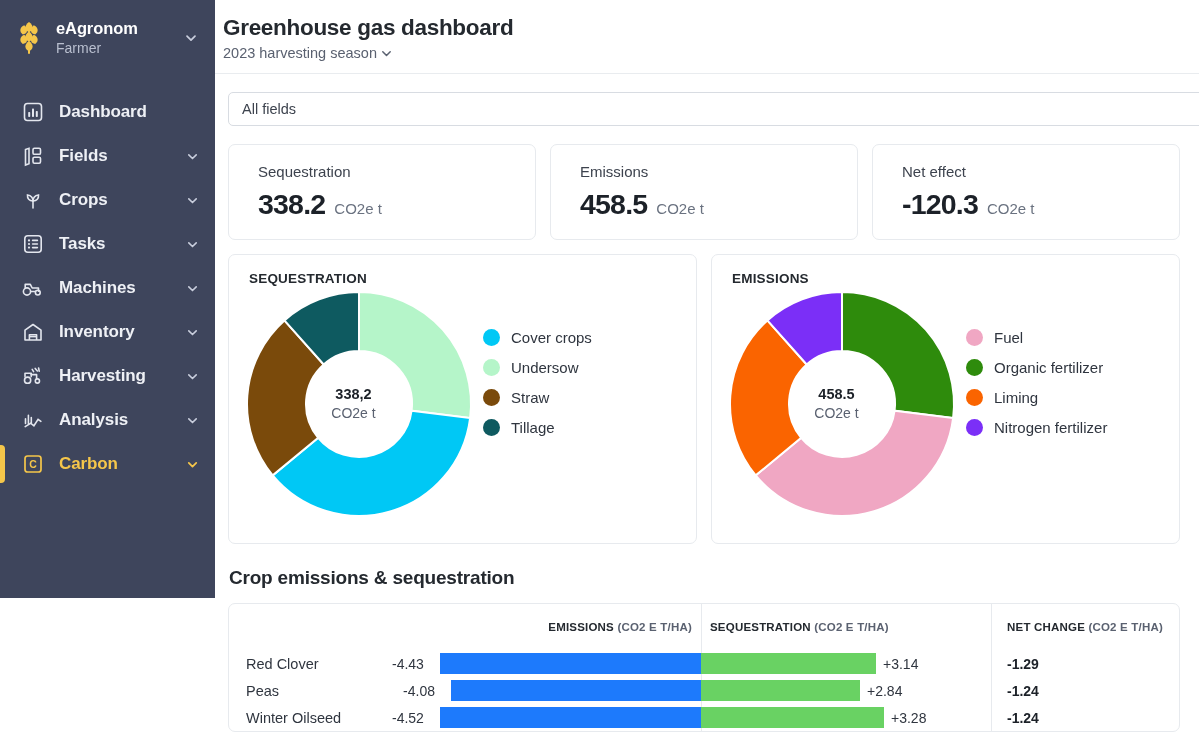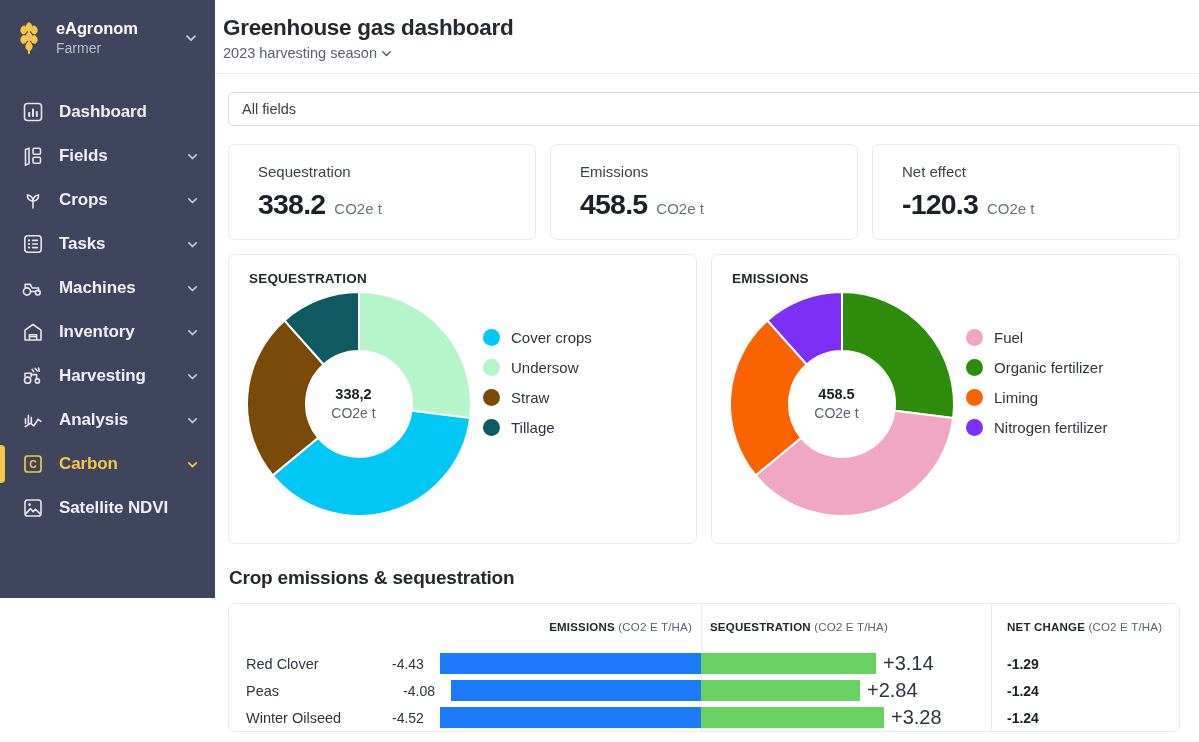--- a/index.html
+++ b/index.html
@@ -102,31 +102,31 @@
   .tbl col.c-emis { width:309px; }
   .tbl col.c-seq  { width:290px; }
   .tbl col.c-net  { width:188px; }
   .tbl thead th {
     height:46px; vertical-align:middle; font-size:11.5px; font-weight:700;
     color:#24292f; letter-spacing:.2px; padding:0; text-align:left;
   }
   .tbl thead th.th-emis { text-align:right; padding-right:9px; }
   .tbl thead th.th-seq  { padding-left:9px; }
   .tbl thead th.th-net  { padding-left:16px; }
-  .th-unit { font-weight:400; color:#5a6170; }
+  .th-unit { font-weight:700; color:#5a6170; }
   .tbl td { height:27px; padding:0; vertical-align:middle; font-size:14.5px; color:#2f353f; }
   .tbl td.td-name { padding-left:17px; }
   .tbl td.td-net { padding-left:16px; font-weight:700; color:#1c2128; font-size:14px; }
   .bar-cell { padding:0; position:relative; }
   .bar-emis { display:flex; align-items:center; justify-content:flex-end; gap:16px; }
   .bar-emis .blabel { font-size:14px; color:#2f353f; }
   .bar-emis .bfill { height:21px; background:#1d7afc; }
   .bar-seq { display:flex; align-items:center; gap:7px; }
   .bar-seq .bfill { height:21px; background:#69d263; }
-  .bar-seq .blabel { font-size:20px; color:#2f353f; }
+  .bar-seq .blabel { font-size:14px; color:#2f353f; }
   .vdiv { position:absolute; top:0; bottom:0; width:1px; background:#e7eaee; }
 </style>
 </head>
 <body>
 
 <div class="app">
 
   <aside class="sidebar">
 
     <div class="brand">
@@ -296,31 +296,20 @@
             </svg>
         </span>
         <span class="nav-label">Carbon</span>
         <span class="nav-caret">
           <svg width="13" height="13" viewBox="0 0 14 14">
               <path d="M3 5.2l4 4 4-4" fill="none" stroke="currentColor" stroke-width="1.9" stroke-linecap="round" stroke-linejoin="round"></path>
             </svg>
         </span>
       </div>
 
-      <div class="nav-item">
-        <span class="nav-icon">
-          <svg width="22" height="22" viewBox="0 0 22 22">
-              <rect x="3" y="3" width="16" height="16" rx="2.6" fill="none" stroke="currentColor" stroke-width="1.6"></rect>
-              <circle cx="7.6" cy="7.6" r="1.3" fill="currentColor"></circle>
-              <path d="M4.2 16.4l4.2-4.8 2.8 3 2.4-2.4 4 4.2" fill="none" stroke="currentColor" stroke-width="1.6" stroke-linejoin="round" stroke-linecap="round"></path>
-            </svg>
-        </span>
-        <span class="nav-label">Satellite NDVI</span>
-        <span class="nav-caret"></span>
-      </div>
 
     </nav>
   </aside>
 
   <main class="main">
 
     <div class="page-header">
       <div class="page-title">Greenhouse gas dashboard</div>
       <div class="page-sub">
         <span>2023 harvesting season</span>

